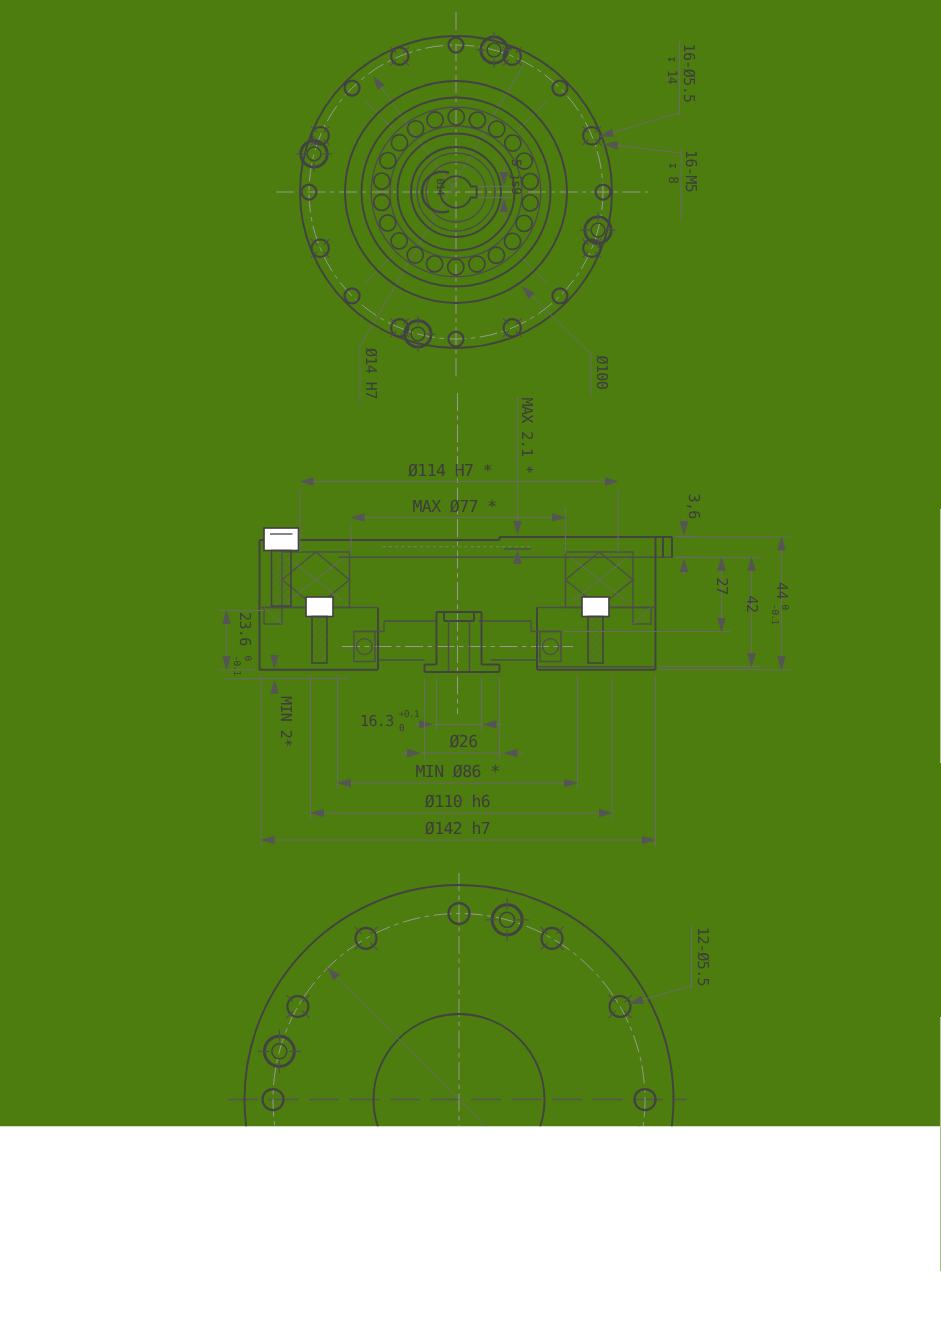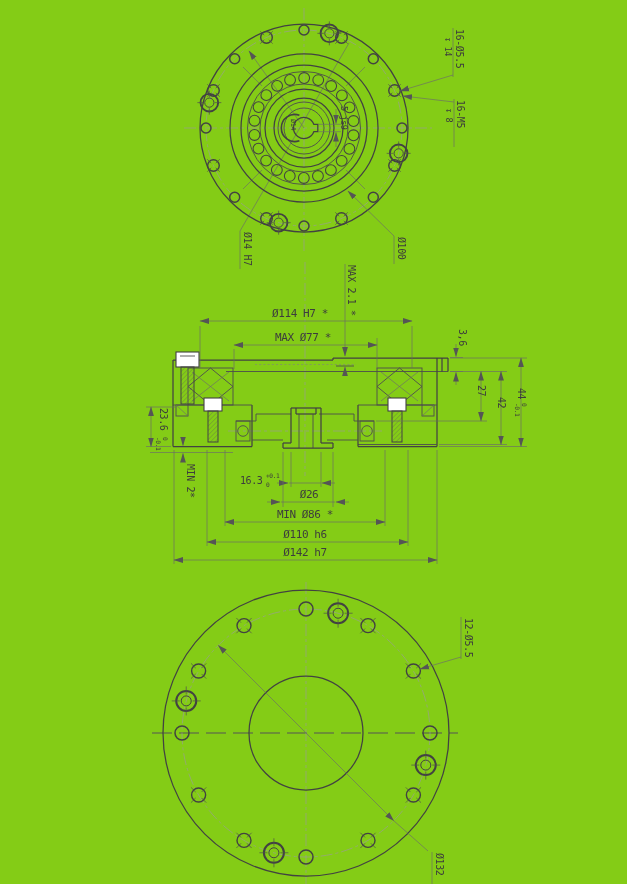--- a/index.html
+++ b/index.html
@@ -1,16 +1,16 @@
 <!DOCTYPE html>
 <html><head>
 <meta charset="utf-8">
 <style>
   html,body{margin:0;padding:0;background:#ffffff;}
-  .page{width:627px;height:884px;background:#84cc16;position:relative;overflow:hidden;}
+  .page{width:627px;height:751px;background:#4d7c0f;position:relative;overflow:hidden;}
   svg{display:block;}
   
   .e  {stroke:#424242;stroke-width:1.25;fill:none;}   
   .e2 {stroke:#424242;stroke-width:1.6;fill:none;}    
   .m  {stroke:#4d4d4d;stroke-width:0.9;fill:none;}    
   .t  {stroke:#6b6b6b;stroke-width:0.65;fill:none;}   
   .cl {stroke:#9a9a9a;stroke-width:0.65;fill:none;stroke-dasharray:12 3 3 3;}
   .phantom{stroke:#555;stroke-width:1;fill:none;stroke-dasharray:20 7;}
   .dot{stroke:#808080;stroke-width:0.6;fill:none;stroke-dasharray:2 2.2;}
   .wf {fill:#ffffff;stroke:#424242;stroke-width:1.1;}

